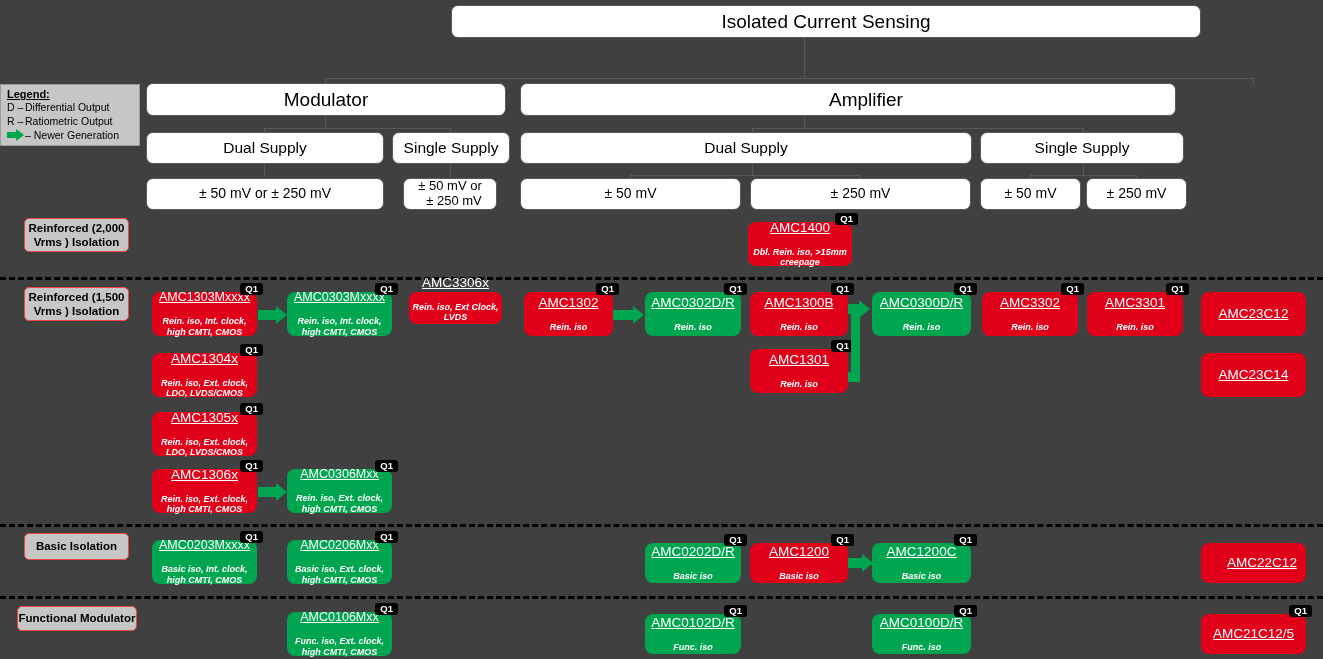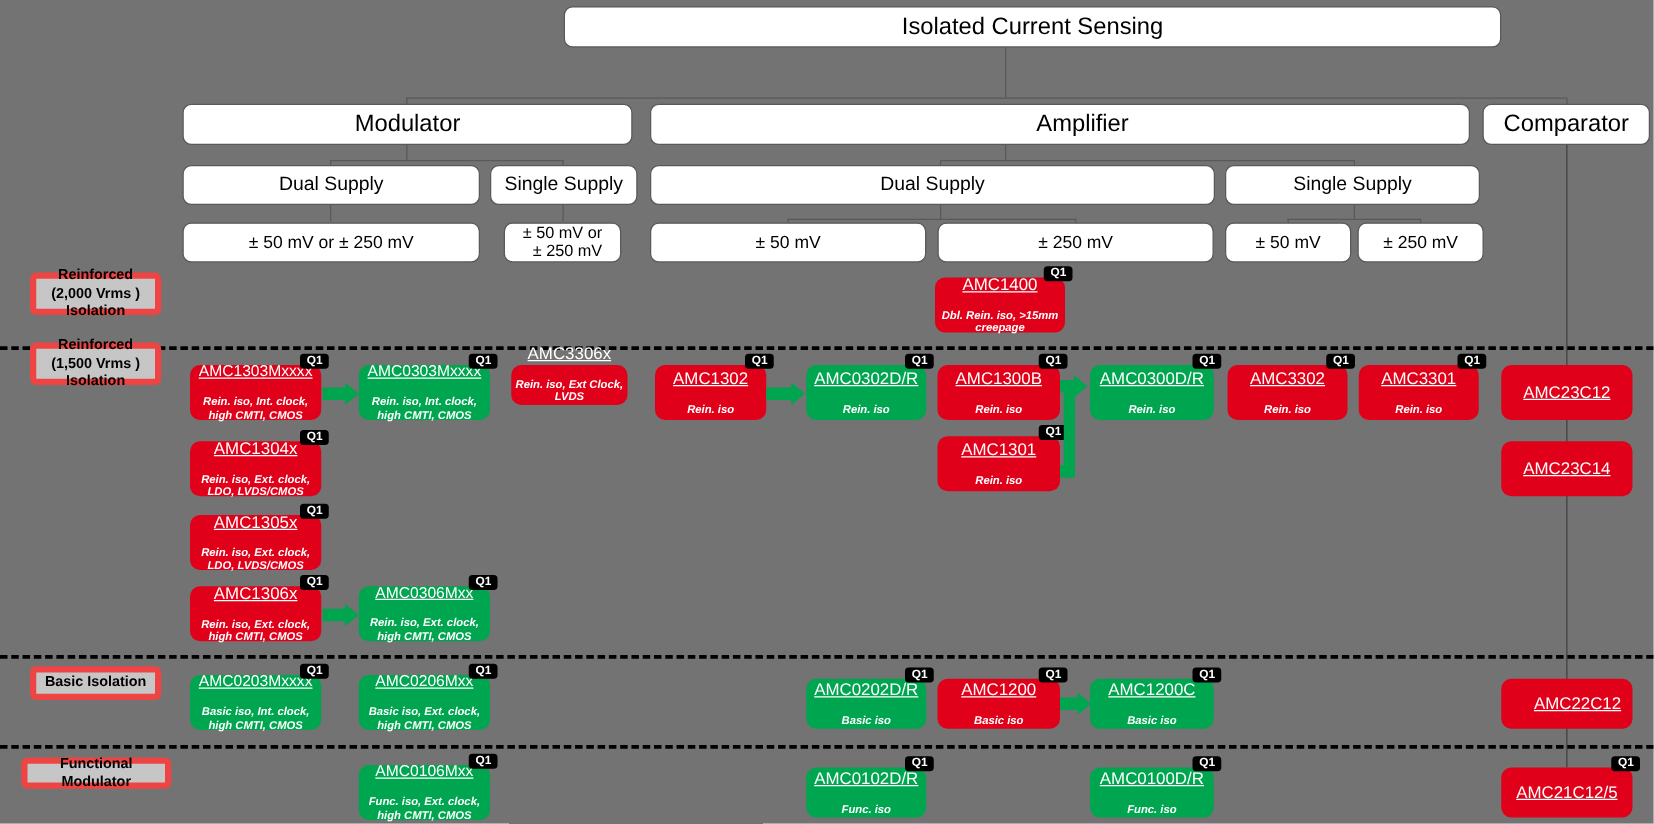--- a/index.html
+++ b/index.html
@@ -5,21 +5,21 @@
   html,body{margin:0;padding:0;background:#ffffff;}
   body{
     font-family:"Liberation Sans", sans-serif;
     -webkit-font-smoothing:antialiased;
   }
   #canvas{
     position:relative;
     width:1323px;
     height:659px;
     overflow:hidden;
-    background:#737373;
+    background:#404040;
   }
 
   
   .tbox{
     position:absolute;
     box-sizing:border-box;
     border:1.4px solid #58595b;
     border-radius:7px;
     background:#ffffff;
     display:flex;
@@ -48,21 +48,21 @@
     height:0;
     border-top:3.5px dashed #000000;
     z-index:3;
   }
 
   
   .rowlbl{
     position:absolute;
     box-sizing:border-box;
     background:#c6c6c6;
-    border:5px solid #ef4444;
+    border:1px solid #ef4444;
     border-radius:5px;
     display:flex;
     align-items:center;
     justify-content:center;
     text-align:center;
     font-size:11.5px;
     font-weight:bold;
     color:#000000;
     line-height:1.25;
     z-index:6;
@@ -187,44 +187,61 @@
   <div class="ln lnh" style="left:1030px;top:175px;width:106px;"></div>
   <div class="ln lnv" style="left:1030px;top:175px;height:4px;"></div>
   <div class="ln lnv" style="left:1136px;top:175px;height:4px;"></div>
 
   <div class="ln lnv ln-dark" style="left:1253px;top:114px;height:500px;"></div>
 
   <div class="tbox big" style="left:451px;top:5px;width:750px;height:33px;">Isolated Current Sensing</div>
 
   <div class="tbox big" style="left:146px;top:83px;width:360px;height:33px;">Modulator</div>
   <div class="tbox big" style="left:520px;top:83px;width:656px;height:33px;padding-left:36px;">Amplifier</div>
-  <div class="tbox big" style="left:1186px;top:83px;width:134px;height:33px;">Comparator</div>
 
   <div class="tbox mid" style="left:146px;top:132px;width:238px;height:32px;">Dual Supply</div>
   <div class="tbox mid" style="left:392px;top:132px;width:118px;height:32px;">Single Supply</div>
   <div class="tbox mid" style="left:520px;top:132px;width:452px;height:32px;">Dual Supply</div>
   <div class="tbox mid" style="left:980px;top:132px;width:204px;height:32px;">Single Supply</div>
 
   <div class="tbox sm" style="left:146px;top:178px;width:238px;height:32px;">± 50 mV or ± 250 mV</div>
   <div class="tbox xsm" style="left:403px;top:178px;width:94px;height:32px;white-space:pre-line;">± 50 mV or
 ± 250 mV</div>
   <div class="tbox sm" style="left:520px;top:178px;width:221px;height:32px;">± 50 mV</div>
   <div class="tbox sm" style="left:750px;top:178px;width:221px;height:32px;">± 250 mV</div>
   <div class="tbox sm" style="left:980px;top:178px;width:101px;height:32px;">± 50 mV</div>
   <div class="tbox sm" style="left:1086px;top:178px;width:101px;height:32px;">± 250 mV</div>
 
   <div class="dashrow" style="top:277px;width:1323px;"></div>
   <div class="dashrow" style="top:524px;width:1323px;"></div>
   <div class="dashrow" style="top:596px;width:1323px;"></div>
 
   <div class="rowlbl" style="left:24px;top:218px;width:105px;height:34px;">Reinforced (2,000 Vrms ) Isolation</div>
-  <div class="rowlbl" style="left:24px;top:274px;width:105px;height:34px;">Reinforced (1,500 Vrms ) Isolation</div>
+  <div class="rowlbl" style="left:24px;top:287px;width:105px;height:34px;">Reinforced (1,500 Vrms ) Isolation</div>
   <div class="rowlbl" style="left:24px;top:533px;width:105px;height:27px;">Basic Isolation</div>
   <div class="rowlbl" style="left:17px;top:606px;width:120px;height:25px;">Functional Modulator</div>
 
+  <div id="legend">
+    <div class="lg-title">Legend:</div>
+    <div class="lg-row">
+      <span class="lg-key">D –</span>
+      <span class="lg-txt">Differential Output</span>
+    </div>
+    <div class="lg-row">
+      <span class="lg-key">R –</span>
+      <span class="lg-txt">Ratiometric Output</span>
+    </div>
+    <div class="lg-row">
+      <span class="lg-arrow">
+        <span class="sh"></span>
+          <span class="hd"></span>
+      </span>
+      <span class="lg-txt">–  Newer Generation</span>
+    </div>
+  </div>
 
   <div class="garrow" style="left:258px;top:306px;width:30px;height:18px;">
     <span class="gsh" style="left:0;top:4px;width:19px;height:10px;"></span>
     <span class="ghd" style="left:18px;top:0;"></span>
   </div>
 
   <div class="garrow" style="left:613px;top:306px;width:32px;height:18px;">
     <span class="gsh" style="left:0;top:4px;width:21px;height:10px;"></span>
     <span class="ghd" style="left:20px;top:0;"></span>
   </div>

